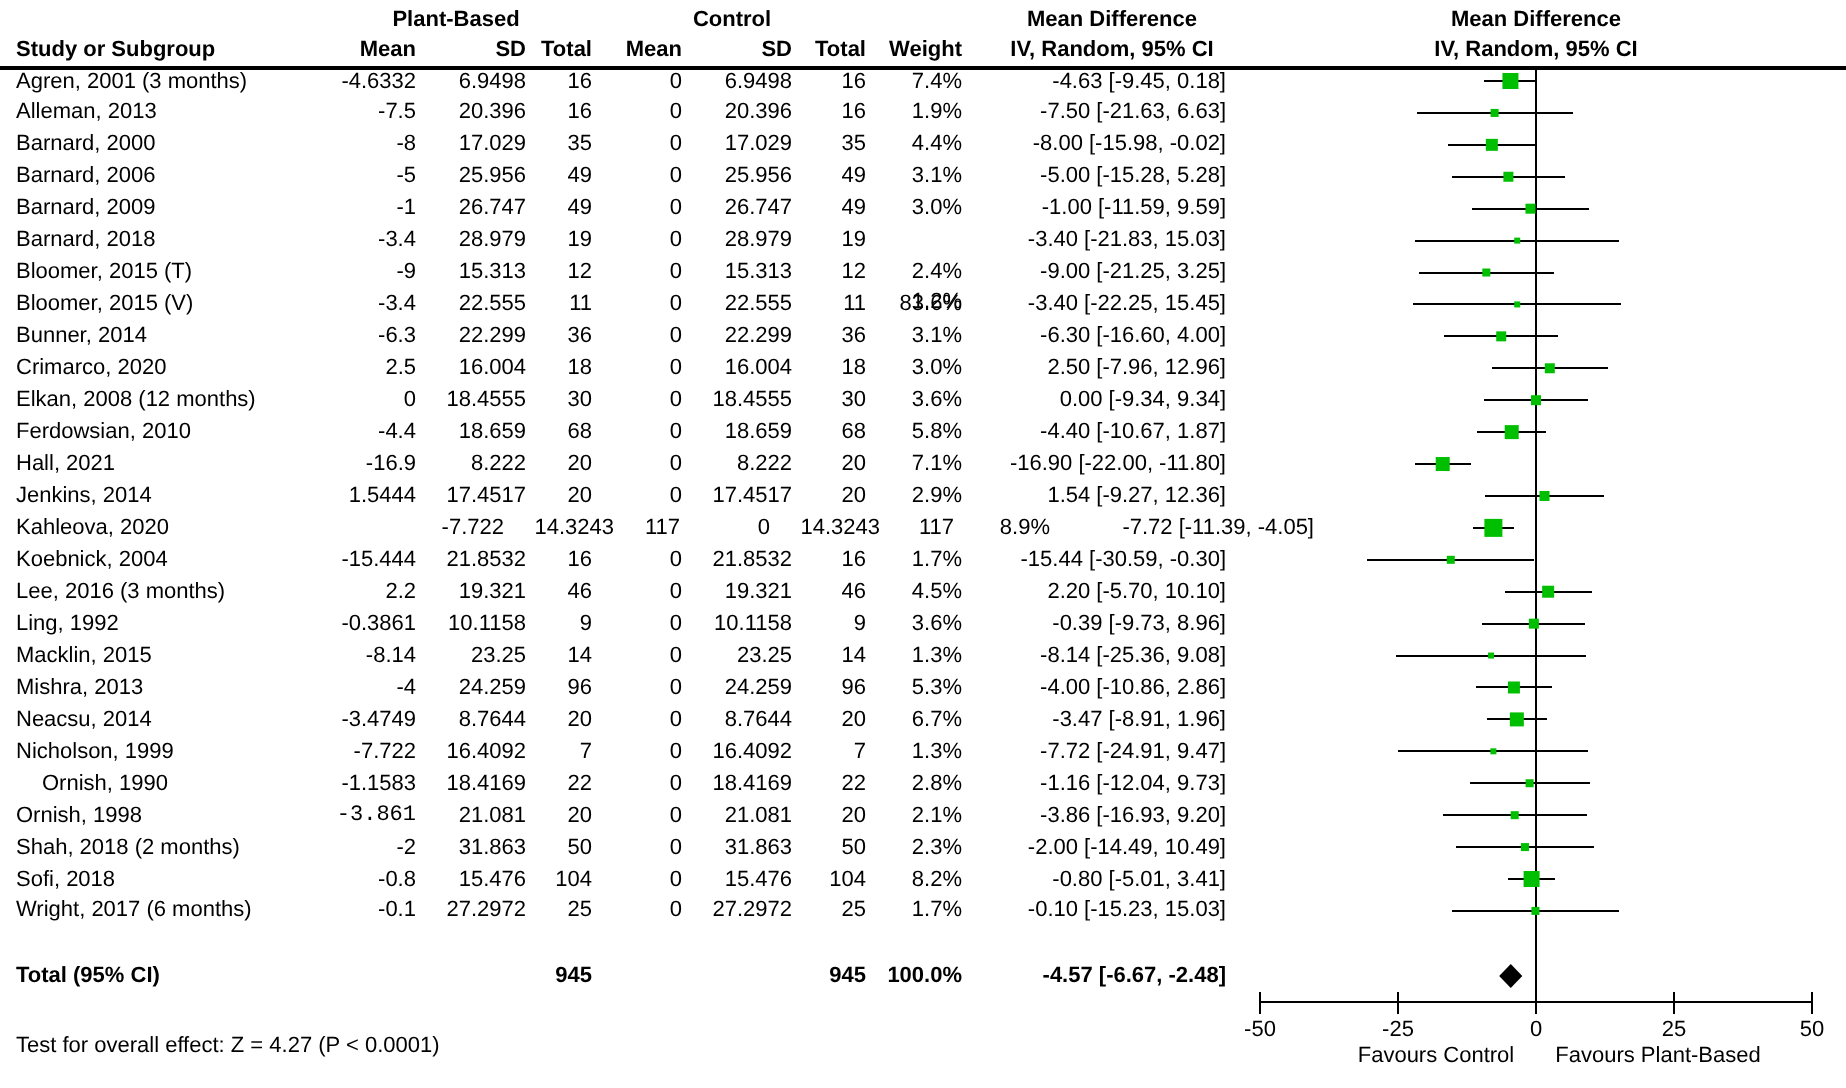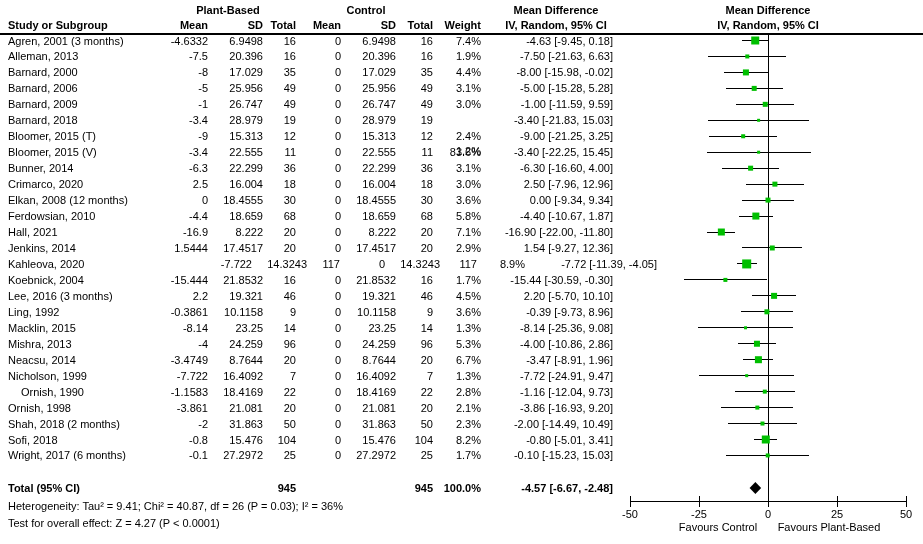--- a/index.html
+++ b/index.html
@@ -286,21 +286,21 @@
         <span style="right: 660px;">18.4169</span>
         <span style="right: 627px;">22</span>
         <span style="right: 582px;">0</span>
         <span style="right: 527px;">18.4169</span>
         <span style="right: 490px;">22</span>
         <span style="right: 442px;">2.8%</span>
         <span style="right: 310px;">-1.16 [-12.04, 9.73]</span>
       </div>
       <div class="trow" style="top: 399.58px;">
         <span style="left: 8px;">Ornish, 1998</span>
-        <span style="right: 715px;">-3.861</span>
+        <span style="right: 715px; font-family: Liberation Mono, monospace;">-3.861</span>
         <span style="right: 660px;">21.081</span>
         <span style="right: 627px;">20</span>
         <span style="right: 582px;">0</span>
         <span style="right: 527px;">21.081</span>
         <span style="right: 490px;">20</span>
         <span style="right: 442px;">2.1%</span>
         <span style="right: 310px;">-3.86 [-16.93, 9.20]</span>
       </div>
       <div class="trow" style="top: 415.54px;">
         <span style="left: 8px;">Shah, 2018 (2 months)</span>
@@ -338,21 +338,20 @@
     </div>
 
   <div class="trow" style="top:480px;">
     <span class="b" style="left:8px;">Total (95% CI)</span>
     <span class="b" style="right:627px;">945</span>
     <span class="b" style="right:490px;">945</span>
     <span class="b" style="right:442px;">100.0%</span>
     <span class="b" style="right:310px;">-4.57 [-6.67, -2.48]</span>
   </div>
 
-  <div class="abs" style="left:8px;top:498px;">Heterogeneity: Tau² = 9.41; Chi² = 40.87, df = 26 (P = 0.03); I² = 36%</div>
   <div class="abs" style="left:8px;top:515px;">Test for overall effect: Z = 4.27 (P &lt; 0.0001)</div>
 
   <svg id="plot" width="923" height="544">
       <line x1="768" y1="35" x2="768" y2="501" stroke="#000" stroke-width="1" shape-rendering="crispEdges"></line>
       <line x1="741.918" y1="40.5" x2="768.4968" y2="40.5" stroke="#000" stroke-width="1" shape-rendering="crispEdges"></line>
       <rect x="751.2212" y="36.5" width="8" height="8" fill="#00BF00"></rect>
       <line x1="708.3012" y1="56.46" x2="786.2988" y2="56.46" stroke="#000" stroke-width="1" shape-rendering="crispEdges"></line>
       <rect x="745.3" y="54.46" width="4" height="4" fill="#00BF00"></rect>
       <line x1="723.8952" y1="72.42" x2="767.9448" y2="72.42" stroke="#000" stroke-width="1" shape-rendering="crispEdges"></line>
       <rect x="742.92" y="69.42" width="6" height="6" fill="#00BF00"></rect>

